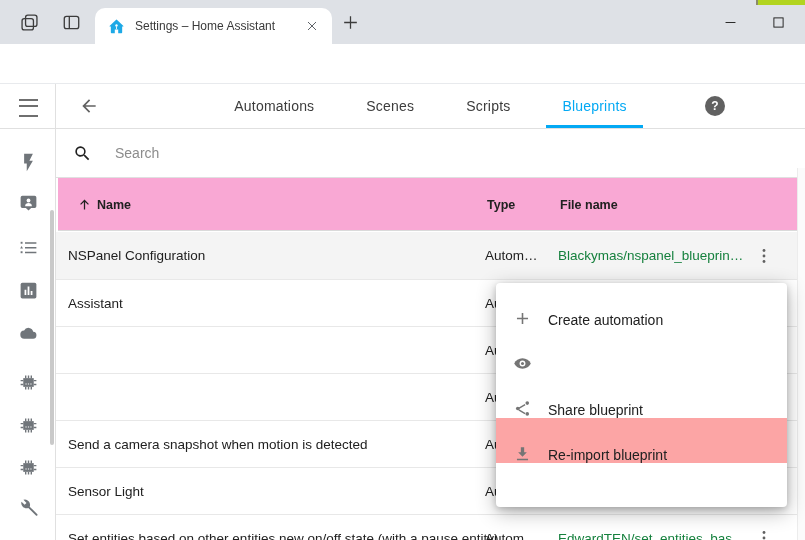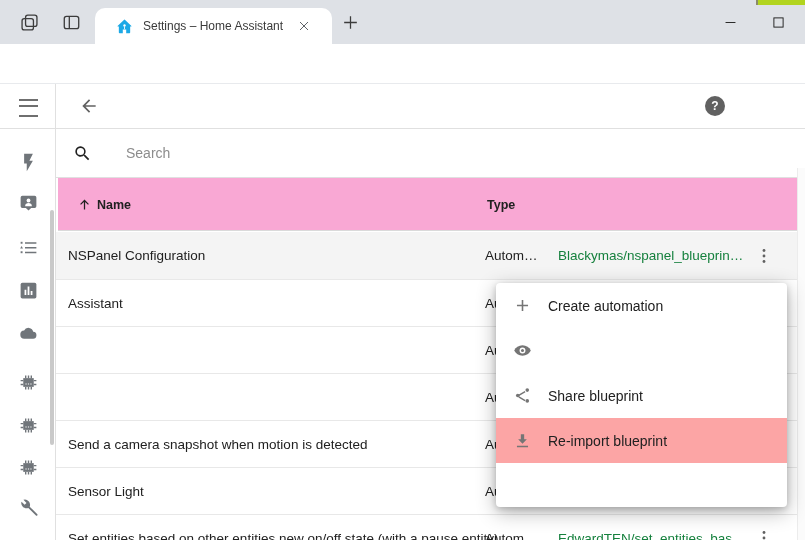--- a/index.html
+++ b/index.html
@@ -6,21 +6,21 @@
   body{width:805px;height:540px;position:relative;overflow:hidden;background:#fff;
        font-family:"Liberation Sans",sans-serif;-webkit-font-smoothing:antialiased}
   svg{display:block}
 
   
   #titlebar{position:absolute;left:0;top:0;width:805px;height:44px;background:#dee1e6}
   #green-strip{position:absolute;right:0;top:0;width:47px;height:5px;background:#b2d41f}
   #green-strip-div{position:absolute;right:47px;top:0;width:2px;height:5px;background:#8a8a6a}
   .tstrip-icon{position:absolute;top:12px;width:21px;height:21px;cursor:pointer}
   #browser-tab{position:absolute;left:95px;top:8px;width:237px;height:36px;background:#fff;
-    border-radius:10px 10px 0 0;display:flex;align-items:center;padding:0 18px;box-sizing:border-box}
+    border-radius:10px 10px 0 0;display:flex;align-items:center;padding:0 10px;box-sizing:border-box}
   #tab-favicon{width:17px;height:17px;margin-left:3px}
   #tab-title{font-size:12px;color:#3a3a3a;margin-left:10px;flex:1;white-space:nowrap;overflow:hidden}
   #tab-close{width:16px;height:16px;margin-right:2px;cursor:pointer}
   #new-tab-btn{position:absolute;left:341px;top:13px;width:19px;height:19px;cursor:pointer}
   .wincap{position:absolute;top:14px;width:17px;height:17px;cursor:pointer}
 
   #toolbar{position:absolute;left:0;top:44px;width:805px;height:40px;background:#fff;
     border-bottom:1px solid #e8eaed;box-sizing:border-box}
   .tb-icon{position:absolute;top:53px;width:19px;height:19px;cursor:pointer}
   #url-pill{position:absolute;left:100px;top:48px;width:433px;height:31px;background:#fff;
@@ -57,21 +57,21 @@
     cursor:pointer;position:relative;letter-spacing:.2px}
   .ha-tab.active{color:#03a9f4}
   .ha-tab.active::after{content:"";position:absolute;left:0;right:0;bottom:0;height:3px;background:#03a9f4}
   #ha-help{position:absolute;left:705px;top:12px;width:20px;height:20px;border-radius:50%;
     background:#616161;color:#fff;font-size:12px;font-weight:bold;display:flex;align-items:center;
     justify-content:center;cursor:pointer}
 
   #search-row{position:absolute;left:56px;top:45px;width:749px;height:49px;background:#fff;
     border-bottom:1px solid #e0e0e0;box-sizing:border-box;display:flex;align-items:center}
   #search-icon{width:19px;height:19px;margin-left:17px;color:#212121;fill:currentColor}
-  #search-input{border:0;outline:0;font-size:14px;color:#212121;margin-left:32px;flex:1;
+  #search-input{border:0;outline:0;font-size:14px;color:#212121;margin-left:21px;flex:1;
     font-family:"Liberation Sans",sans-serif}
   #search-input::placeholder{color:#8c8c8c}
 
   #thead{position:absolute;left:58px;top:94px;width:749px;height:53px;background:#f9a8d4;
     border-bottom:1px solid #dadada;box-sizing:border-box}
   #sort-arrow{position:absolute;left:19px;top:19px;width:15px;height:15px;color:#212121;fill:currentColor;cursor:pointer}
   .th{position:absolute;top:0;height:53px;display:flex;align-items:center;font-size:12.5px;
     font-weight:bold;color:#212121;cursor:pointer}
   #th-name{left:39px} #th-type{left:429px} #th-file{left:502px}
 
@@ -88,21 +88,21 @@
   .kebab{position:absolute;left:698px;top:50%;margin-top:-10px;width:20px;height:20px;
     color:#616161;fill:currentColor;cursor:pointer}
 
   #page-scrollbar{position:absolute;right:0;top:84px;width:8px;height:456px;background:#fbfbfb;
     border-left:1px solid #ececec;box-sizing:border-box}
 
   
   #context-menu{position:absolute;left:496px;top:283px;width:291px;height:224px;background:#fff;
     border-radius:4px;box-shadow:0 5px 20px rgba(0,0,0,.3),0 2px 6px rgba(0,0,0,.18);
     overflow:hidden;z-index:50}
-  .menu-item{height:45px;display:flex;align-items:center;cursor:pointer}
+  .menu-item{height:45px;display:flex;align-items:flex-end;cursor:pointer}
   .menu-item.hl{background:#fca5a5}
   .menu-item svg{width:19px;height:19px;margin-left:17px;color:#757575;fill:currentColor;flex:none}
   .menu-item span{margin-left:16px;font-size:14px;color:#212121;white-space:nowrap}
   .menu-item.danger svg{color:#e8453c}
   .menu-item.danger span{color:#e8453c}
 </style>
 </head>
 <body>
 
 <svg width="0" height="0" style="position:absolute">
@@ -382,39 +382,56 @@
         </div>
         <div class="side-item" style="top: 404px;">
           <svg>
             <use href="#sym-wrench"></use>
           </svg>
         </div>
       </div>
     <div id="side-scroll-thumb"></div>
   </div>
 
+  <div id="ha-header">
+    <div id="ha-tabs">
+        <div class="ha-tab">
+          <span>Automations</span>
+        </div>
+        <div class="ha-tab">
+          <span>Scenes</span>
+        </div>
+        <div class="ha-tab">
+          <span>Scripts</span>
+        </div>
+        <div class="ha-tab active">
+          <span>Blueprints</span>
+        </div>
+      </div>
+  </div>
   <svg id="ha-back">
       <use href="#sym-back"></use>
     </svg>
   <div id="ha-help">?</div>
   <div id="ha-header-border"></div>
 
   <div id="search-row">
     <svg id="search-icon">
         <use href="#sym-search"></use>
       </svg>
     <input id="search-input" type="text" placeholder="Search" style="">
   </div>
 
   <div id="thead">
     <svg id="sort-arrow">
         <use href="#sym-arrow-up"></use>
       </svg>
     <div class="th" id="th-name">Name</div>
     <div class="th" id="th-type">Type</div>
+    <div class="th" id="th-file">File name</div>
   </div>
 
   <div id="rows">
       <div class="trow selected">
     <span class="c-name">NSPanel Configuration</span>
     <span class="c-type">Autom…</span>
     <span class="c-file">Blackymas/nspanel_blueprin…</span>
     <svg class="kebab">
           <use href="#sym-kebab"></use>
         </svg>

